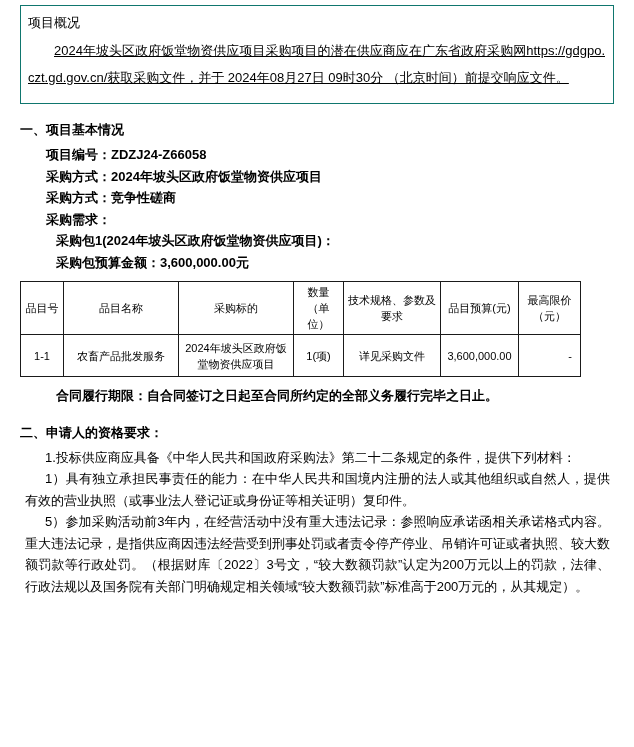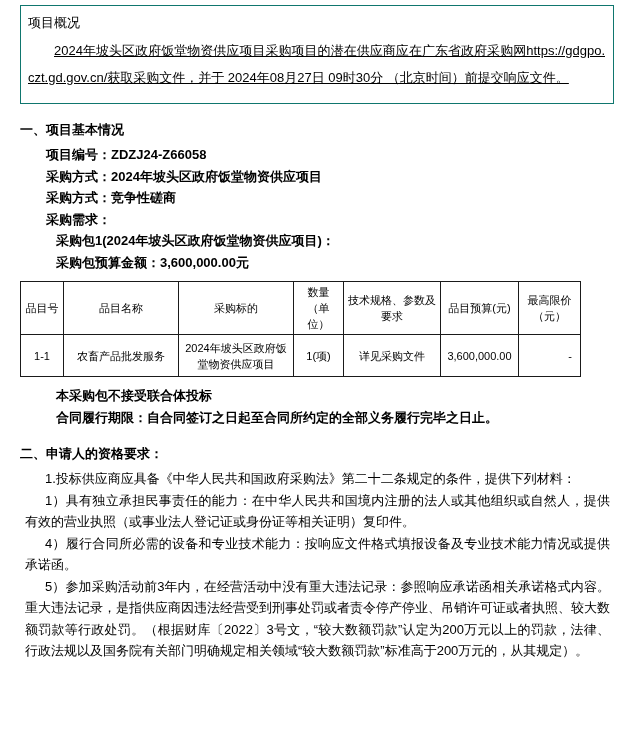--- a/index.html
+++ b/index.html
@@ -97,23 +97,21 @@
         <td>农畜产品批发服务</td>
         <td>2024年坡头区政府饭堂物资供应项目</td>
         <td>1(项)</td>
         <td>详见采购文件</td>
         <td>3,600,000.00</td>
         <td class="right">-</td>
       </tr>
     </tbody>
   </table>
 
-  <div class="pkg">本采购包不接受联合体投标</div>
   <div class="pkg">合同履行期限：自合同签订之日起至合同所约定的全部义务履行完毕之日止。</div>
 
   <h2 class="sec-h">二、申请人的资格要求：</h2>
 
   <p class="para">1.投标供应商应具备《中华人民共和国政府采购法》第二十二条规定的条件，提供下列材料：</p>
   <p class="para">1）具有独立承担民事责任的能力：在中华人民共和国境内注册的法人或其他组织或自然人，提供有效的营业执照（或事业法人登记证或身份证等相关证明）复印件。</p>
-  <p class="para">4）履行合同所必需的设备和专业技术能力：按响应文件格式填报设备及专业技术能力情况或提供承诺函。</p>
   <p class="para">5）参加采购活动前3年内，在经营活动中没有重大违法记录：参照响应承诺函相关承诺格式内容。重大违法记录，是指供应商因违法经营受到刑事处罚或者责令停产停业、吊销许可证或者执照、较大数额罚款等行政处罚。（根据财库〔2022〕3号文，“较大数额罚款”认定为200万元以上的罚款，法律、行政法规以及国务院有关部门明确规定相关领域“较大数额罚款”标准高于200万元的，从其规定）。</p>
 
 </div>
 
 </body></html>

